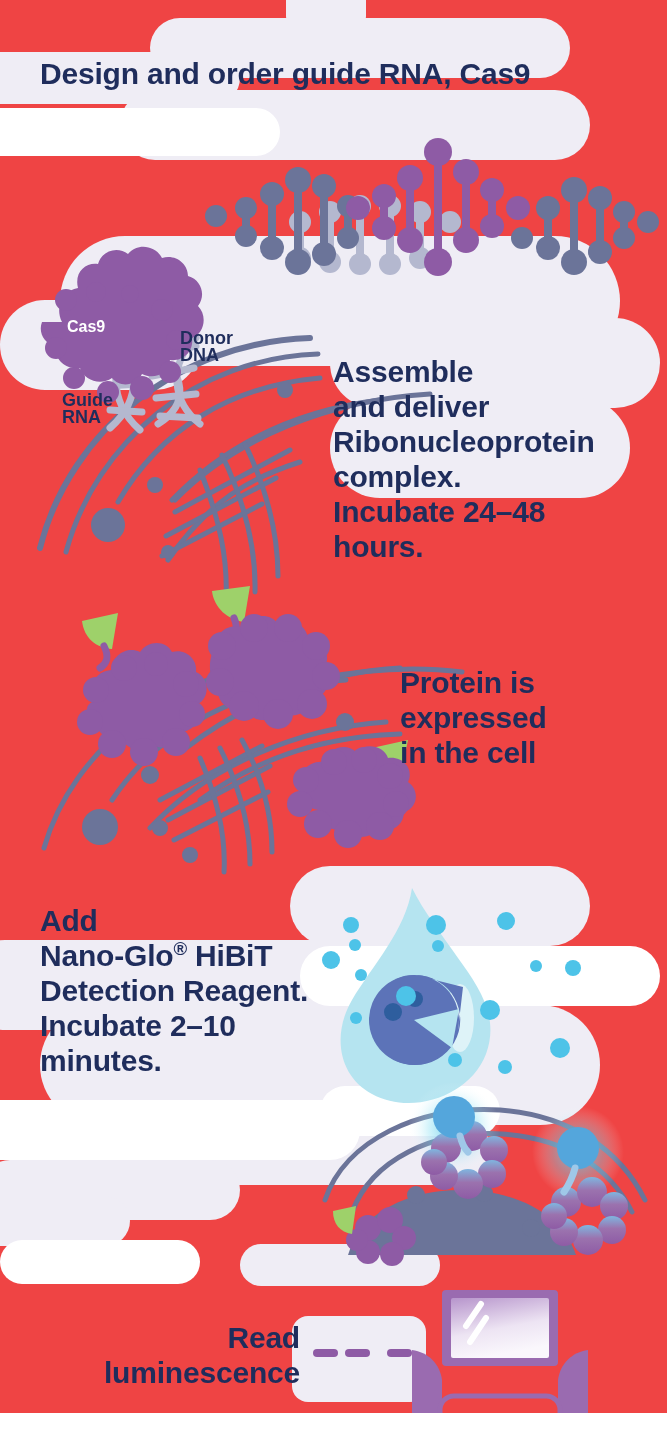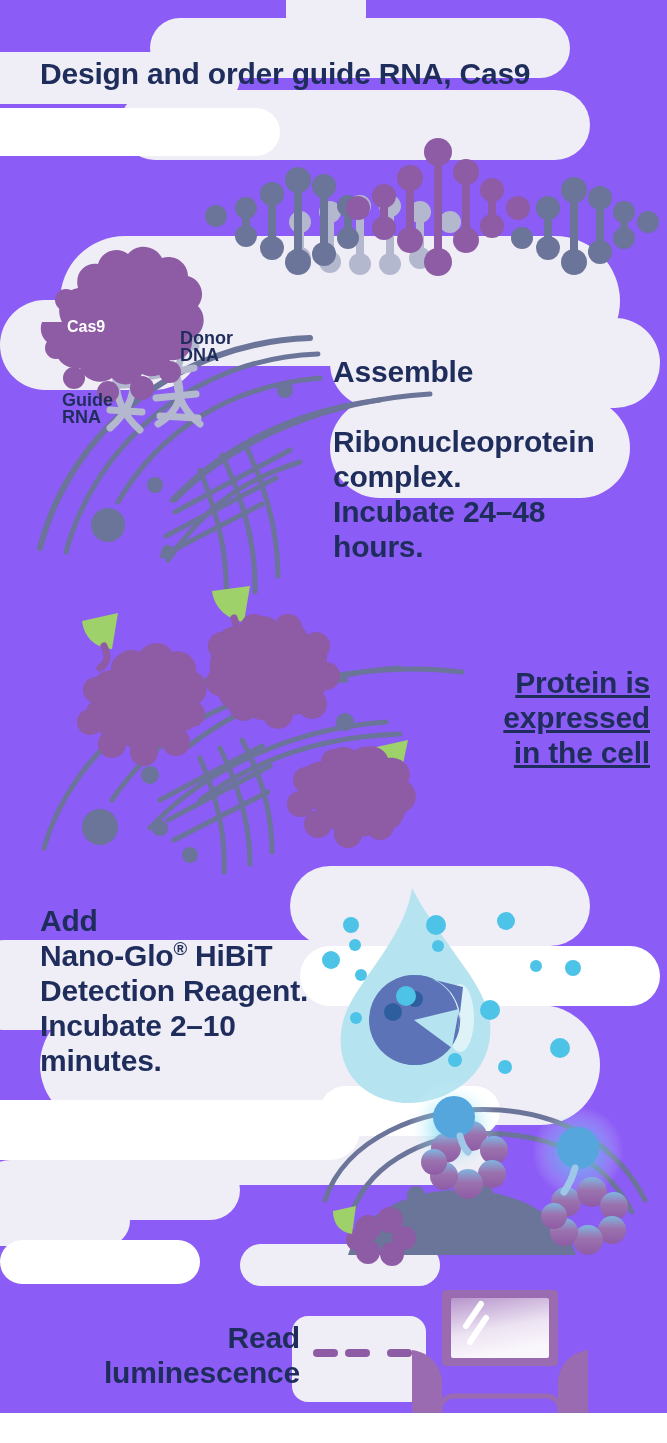--- a/index.html
+++ b/index.html
@@ -1,25 +1,25 @@
 <!DOCTYPE html>
 <html><head>
 <meta charset="utf-8">
 <style>
   html,body{margin:0;padding:0;background:#fff;}
   body{font-family:"Liberation Sans",sans-serif;}
-  #page{position:relative;width:667px;height:1413px;background:#8b5cf6;overflow:hidden;}
+  #page{position:relative;width:667px;height:1413px;background:#ef4444;overflow:hidden;}
   .svg-layer{position:absolute;left:0;top:0;}
   .txt{position:absolute;color:#1F2D5C;font-weight:bold;letter-spacing:-0.2px;}
   .step-title{font-size:30px;line-height:35px;}
   .lbl{position:absolute;font-weight:bold;font-size:18px;line-height:17px;color:#1F2D5C;}
   .lbl-white{color:#ffffff;font-size:16px;}
   #t1{left:40px;top:56px;width:600px;}
   #t2{left:333px;top:330px;width:330px;margin-top:24px;}
-  #t3{left:400px;top:665px;width:250px;text-align:right;text-decoration:underline;}
+  #t3{left:400px;top:665px;width:250px;}
   #t4{left:40px;top:903px;width:340px;}
   #t5{left:40px;top:1320px;width:260px;text-align:right;}
   sup{font-size:0.62em;vertical-align:super;line-height:0;}
   #lbl-cas9{left:67px;top:318px;}
   #lbl-donor{left:180px;top:330px;}
   #lbl-guide{left:62px;top:392px;}
 </style>
 </head>
 <body>
 
@@ -391,21 +391,21 @@
       </g>
     </g>
   </svg>
 
   <div class="txt step-title" id="t1">
     <span>Design and order guide RNA, Cas9</span><br>
   </div>
 
   <div class="txt step-title" id="t2">
     <span>Assemble</span><br>
-    <br>
+    <span>and deliver</span><br>
     <span>Ribonucleoprotein</span><br>
     <span>complex.</span><br>
     <span>Incubate 24–48</span><br>
     <span>hours.</span>
   </div>
 
   <div class="lbl lbl-white" id="lbl-cas9">Cas9</div>
   <div class="lbl" id="lbl-donor">
     <span>Donor</span><br>
     <span>DNA</span>

